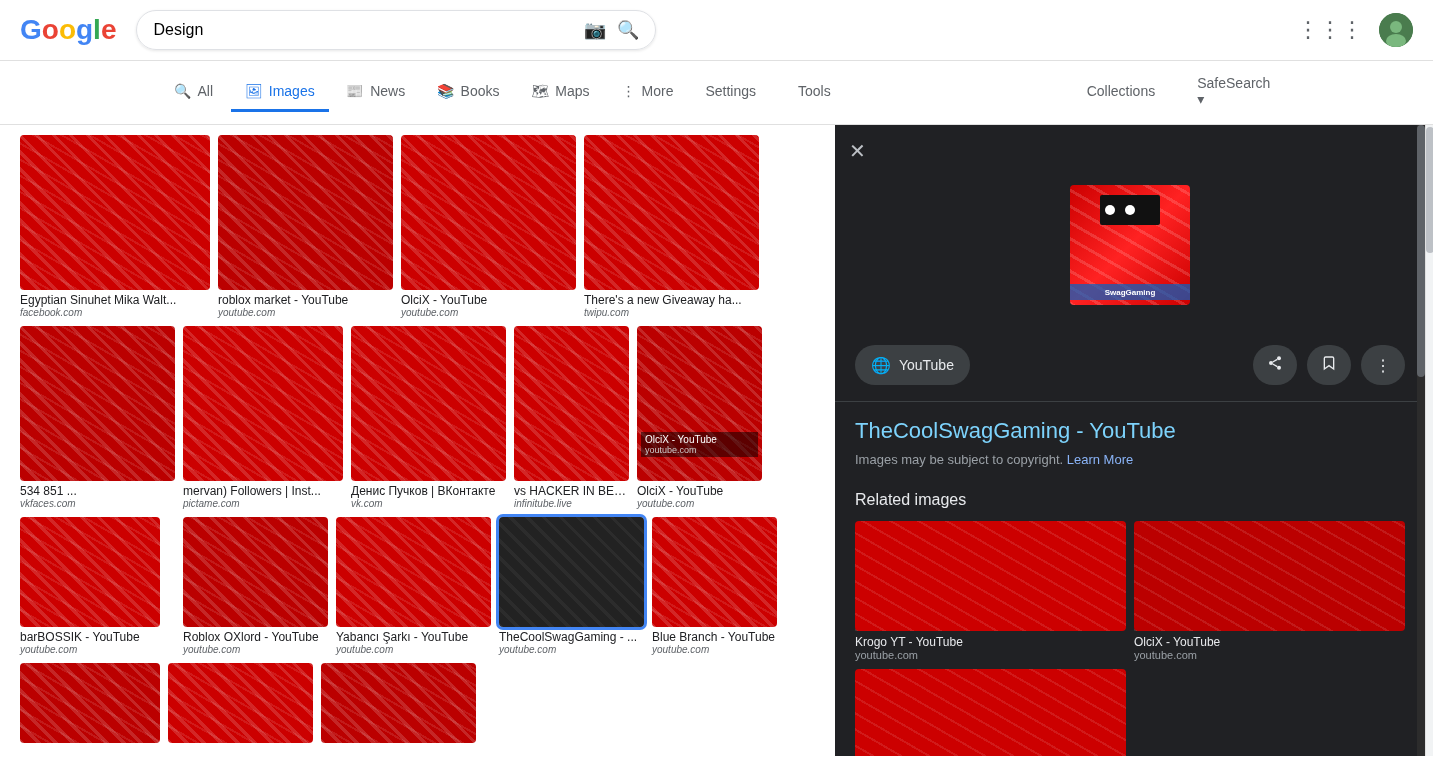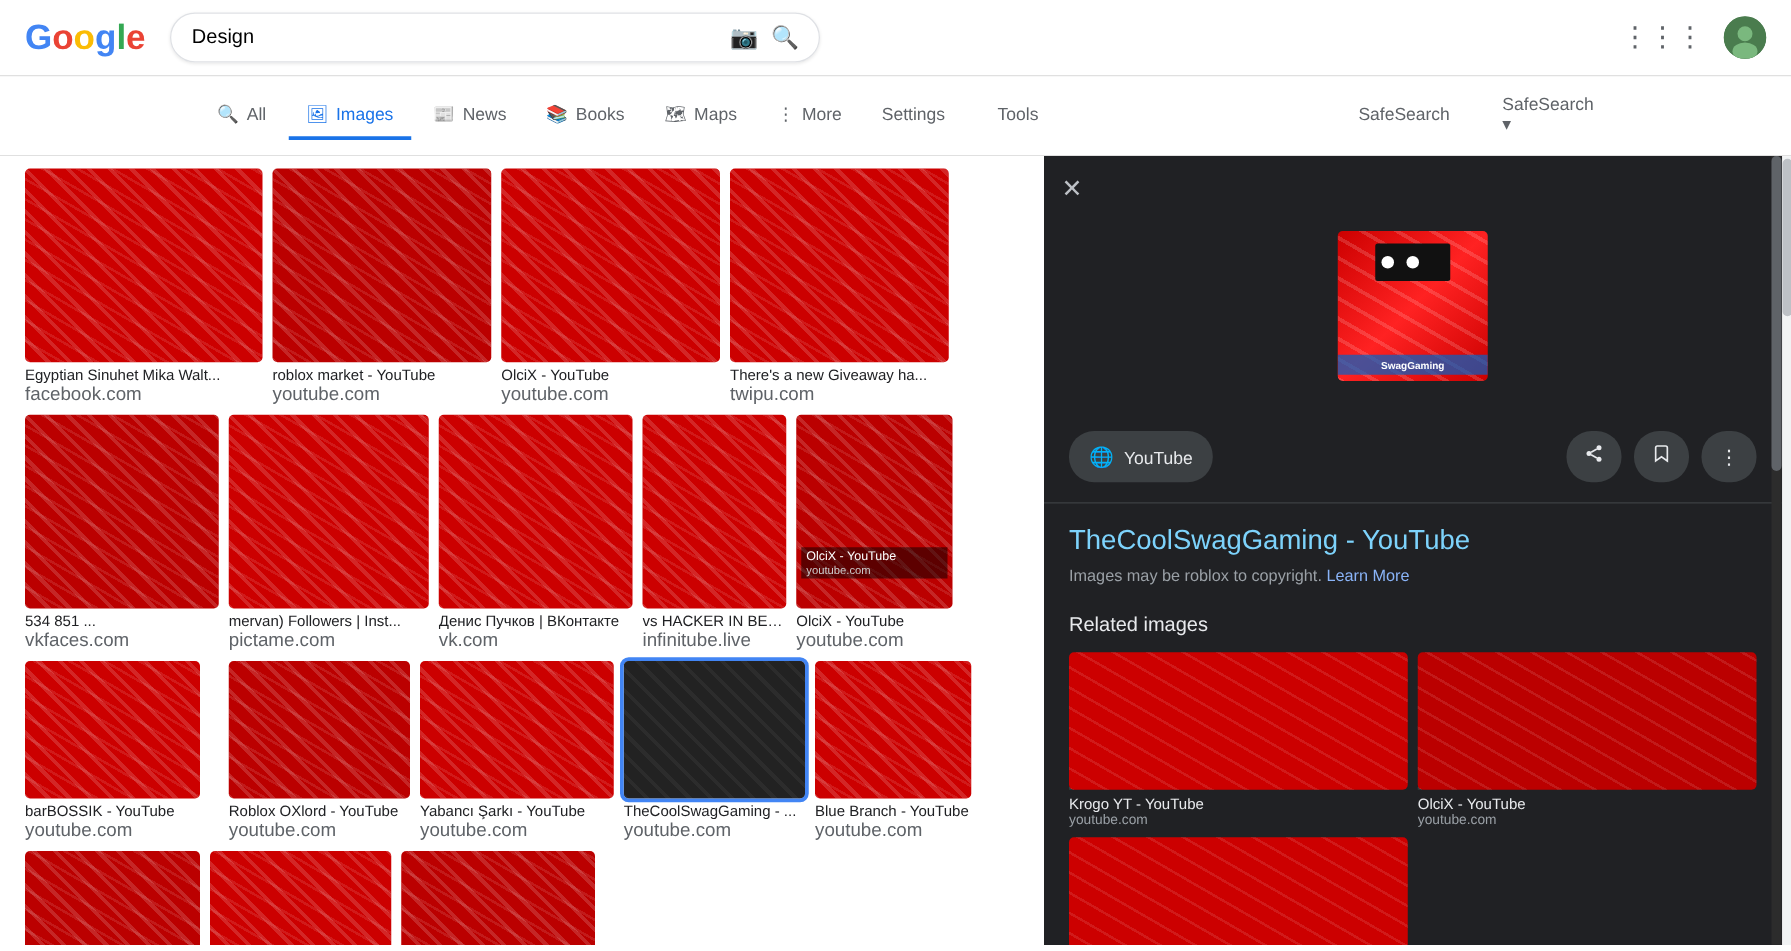--- a/index.html
+++ b/index.html
@@ -33,21 +33,21 @@
 
     
     .main { display: flex; height: calc(761px - 130px); overflow: hidden; }
 
     
     .image-grid { flex: 1; overflow-y: auto; padding: 10px 20px; background: #fff; }
     .grid-row { display: flex; gap: 8px; margin-bottom: 8px; }
     .grid-item { cursor: pointer; position: relative; }
     .image-box { background: #e0e0e0; border-radius: 4px; overflow: hidden; position: relative; }
     .image-caption { font-size: 12px; color: #202124; margin-top: 3px; white-space: nowrap; overflow: hidden; text-overflow: ellipsis; max-width: 100%; }
-    .image-source { font-size: 15px; color: #5f6368; }
+    .image-source { font-size: 10px; color: #5f6368; font-style: italic; }
 
     
     .grid-item.selected .image-box { outline: 3px solid #1a73e8; }
 
     
     .right-panel { width: 590px; background: #202124; color: #fff; display: flex; flex-direction: column; overflow-y: auto; position: relative; }
     .close-btn { position: absolute; top: 14px; left: 14px; color: #bdc1c6; font-size: 20px; cursor: pointer; background: none; border: none; z-index: 10; }
     .panel-image-container { display: flex; justify-content: center; align-items: center; padding: 40px 20px 20px; min-height: 220px; }
     .panel-main-image { width: 120px; height: 120px; background: linear-gradient(135deg, #cc0000 0%, #ff2222 50%, #cc0000 100%); border-radius: 4px; position: relative; overflow: hidden; }
     .panel-actions { display: flex; gap: 10px; padding: 0 20px 16px; border-bottom: 1px solid #3c4043; }
@@ -131,21 +131,21 @@
   </a>
   <div class="nav-right">
     <a class="nav-item" href="#">
         <span>Settings</span>
       </a>
     <a class="nav-item" href="#">
         <span>Tools</span>
       </a>
     <span style="flex:1"></span>
     <a class="nav-item" href="#" style="margin-left:200px;">
-        <span>SafeSearch</span>
+        <span>Collections</span>
       </a>
     <a class="nav-item" href="#">
         <span>SafeSearch ▾</span>
       </a>
   </div>
 </div>
 
 <div class="main">
 
   <div class="image-grid">
@@ -316,21 +316,21 @@
         <svg width="16" height="16" viewBox="0 0 24 24" fill="none" stroke="#e8eaed" stroke-width="2">
             <path d="M19 21l-7-5-7 5V5a2 2 0 0 1 2-2h10a2 2 0 0 1 2 2z"></path>
           </svg>
       </button>
       <button class="icon-btn">⋮</button>
     </div>
 
     <div class="panel-title">TheCoolSwagGaming - YouTube</div>
 
     <div class="panel-copyright">
-      <span>Images may be roblox to copyright.</span>
+      <span>Images may be subject to copyright.</span>
       <a class="learn-more" href="#">Learn More</a>
     </div>
 
     <div class="related-label">Related images</div>
 
     <div class="related-grid">
       <div class="related-item">
         <div class="related-image" style="background:#cc0000;">
           <div style="width:100%;height:100%;background:repeating-linear-gradient(30deg,rgba(255,255,255,0.1) 0,rgba(255,255,255,0.1) 2px,transparent 2px,transparent 14px);"></div>
         </div>

